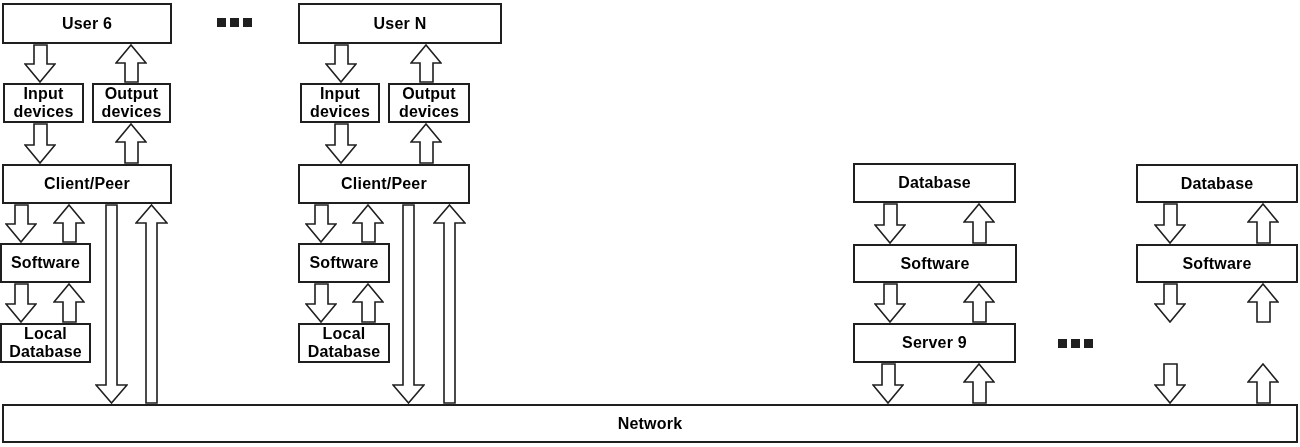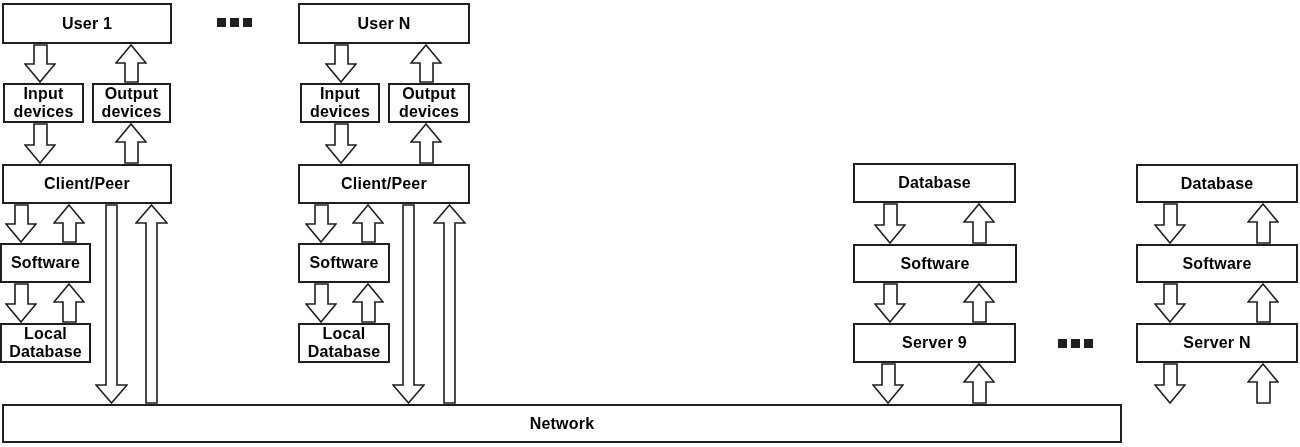--- a/index.html
+++ b/index.html
@@ -47,21 +47,21 @@
     width: 9px;
     height: 9px;
     background: var(--line, #1f1f1f);
   }
 </style>
 </head>
 <body>
 
 <div class="canvas">
 
-  <div class="box" style="left:2px;top:3px;width:170px;height:41px">User 1</div>
+  <div class="box" style="left:2px;top:3px;width:170px;height:41px">User 6</div>
   <div class="arrow" style="left:24px;top:44px;width:32px;height:39px">
       <svg width="32" height="39" viewBox="0 0 32 39">
         <polygon points="10,1 23,1 23,20 31,20 16,38 1,20 10,20" fill="var(--fill,#fff)" stroke="var(--line,#1f1f1f)" stroke-width="1.6" stroke-linejoin="miter"></polygon>
       </svg>
     </div>
   <div class="arrow" style="left:115px;top:44px;width:32px;height:39px">
       <svg width="32" height="39" viewBox="0 0 32 39">
         <polygon points="16,1 31,19 23,19 23,38 10,38 10,19 1,19" fill="var(--fill,#fff)" stroke="var(--line,#1f1f1f)" stroke-width="1.6" stroke-linejoin="miter"></polygon>
       </svg>
     </div>
@@ -110,21 +110,21 @@
       </svg>
     </div>
   <div class="box" style="left:0px;top:323px;width:91px;height:40px">Local Database</div>
 
   <div class="dots" style="left:217px;top:18px">
     <i></i>
       <i></i>
       <i></i>
   </div>
 
-  <div class="box" style="left:298px;top:3px;width:172px;height:41px">User N</div>
+  <div class="box" style="left:298px;top:3px;width:204px;height:41px">User N</div>
   <div class="arrow" style="left:325px;top:44px;width:32px;height:39px">
       <svg width="32" height="39" viewBox="0 0 32 39">
         <polygon points="10,1 23,1 23,20 31,20 16,38 1,20 10,20" fill="var(--fill,#fff)" stroke="var(--line,#1f1f1f)" stroke-width="1.6" stroke-linejoin="miter"></polygon>
       </svg>
     </div>
   <div class="arrow" style="left:410px;top:44px;width:32px;height:39px">
       <svg width="32" height="39" viewBox="0 0 32 39">
         <polygon points="16,1 31,19 23,19 23,38 10,38 10,19 1,19" fill="var(--fill,#fff)" stroke="var(--line,#1f1f1f)" stroke-width="1.6" stroke-linejoin="miter"></polygon>
       </svg>
     </div>
@@ -229,27 +229,26 @@
   <div class="arrow" style="left:1154px;top:283px;width:32px;height:40px">
       <svg width="32" height="40" viewBox="0 0 32 40">
         <polygon points="10,1 23,1 23,21 31,21 16,39 1,21 10,21" fill="var(--fill,#fff)" stroke="var(--line,#1f1f1f)" stroke-width="1.6" stroke-linejoin="miter"></polygon>
       </svg>
     </div>
   <div class="arrow" style="left:1247px;top:283px;width:32px;height:40px">
       <svg width="32" height="40" viewBox="0 0 32 40">
         <polygon points="16,1 31,19 23,19 23,39 10,39 10,19 1,19" fill="var(--fill,#fff)" stroke="var(--line,#1f1f1f)" stroke-width="1.6" stroke-linejoin="miter"></polygon>
       </svg>
     </div>
-  <div class="box" style="left:1136px;top:323px;width:162px;height:40px">Server N</div>
   <div class="arrow" style="left:1154px;top:363px;width:32px;height:41px">
       <svg width="32" height="41" viewBox="0 0 32 41">
         <polygon points="10,1 23,1 23,22 31,22 16,40 1,22 10,22" fill="var(--fill,#fff)" stroke="var(--line,#1f1f1f)" stroke-width="1.6" stroke-linejoin="miter"></polygon>
       </svg>
     </div>
   <div class="arrow" style="left:1247px;top:363px;width:32px;height:41px">
       <svg width="32" height="41" viewBox="0 0 32 41">
         <polygon points="16,1 31,19 23,19 23,40 10,40 10,19 1,19" fill="var(--fill,#fff)" stroke="var(--line,#1f1f1f)" stroke-width="1.6" stroke-linejoin="miter"></polygon>
       </svg>
     </div>
 
-  <div class="box" style="left:2px;top:404px;width:1120px;height:39px">Network</div>
+  <div class="box" style="left:2px;top:404px;width:1296px;height:39px">Network</div>
 
 </div>
 
 </body></html>

